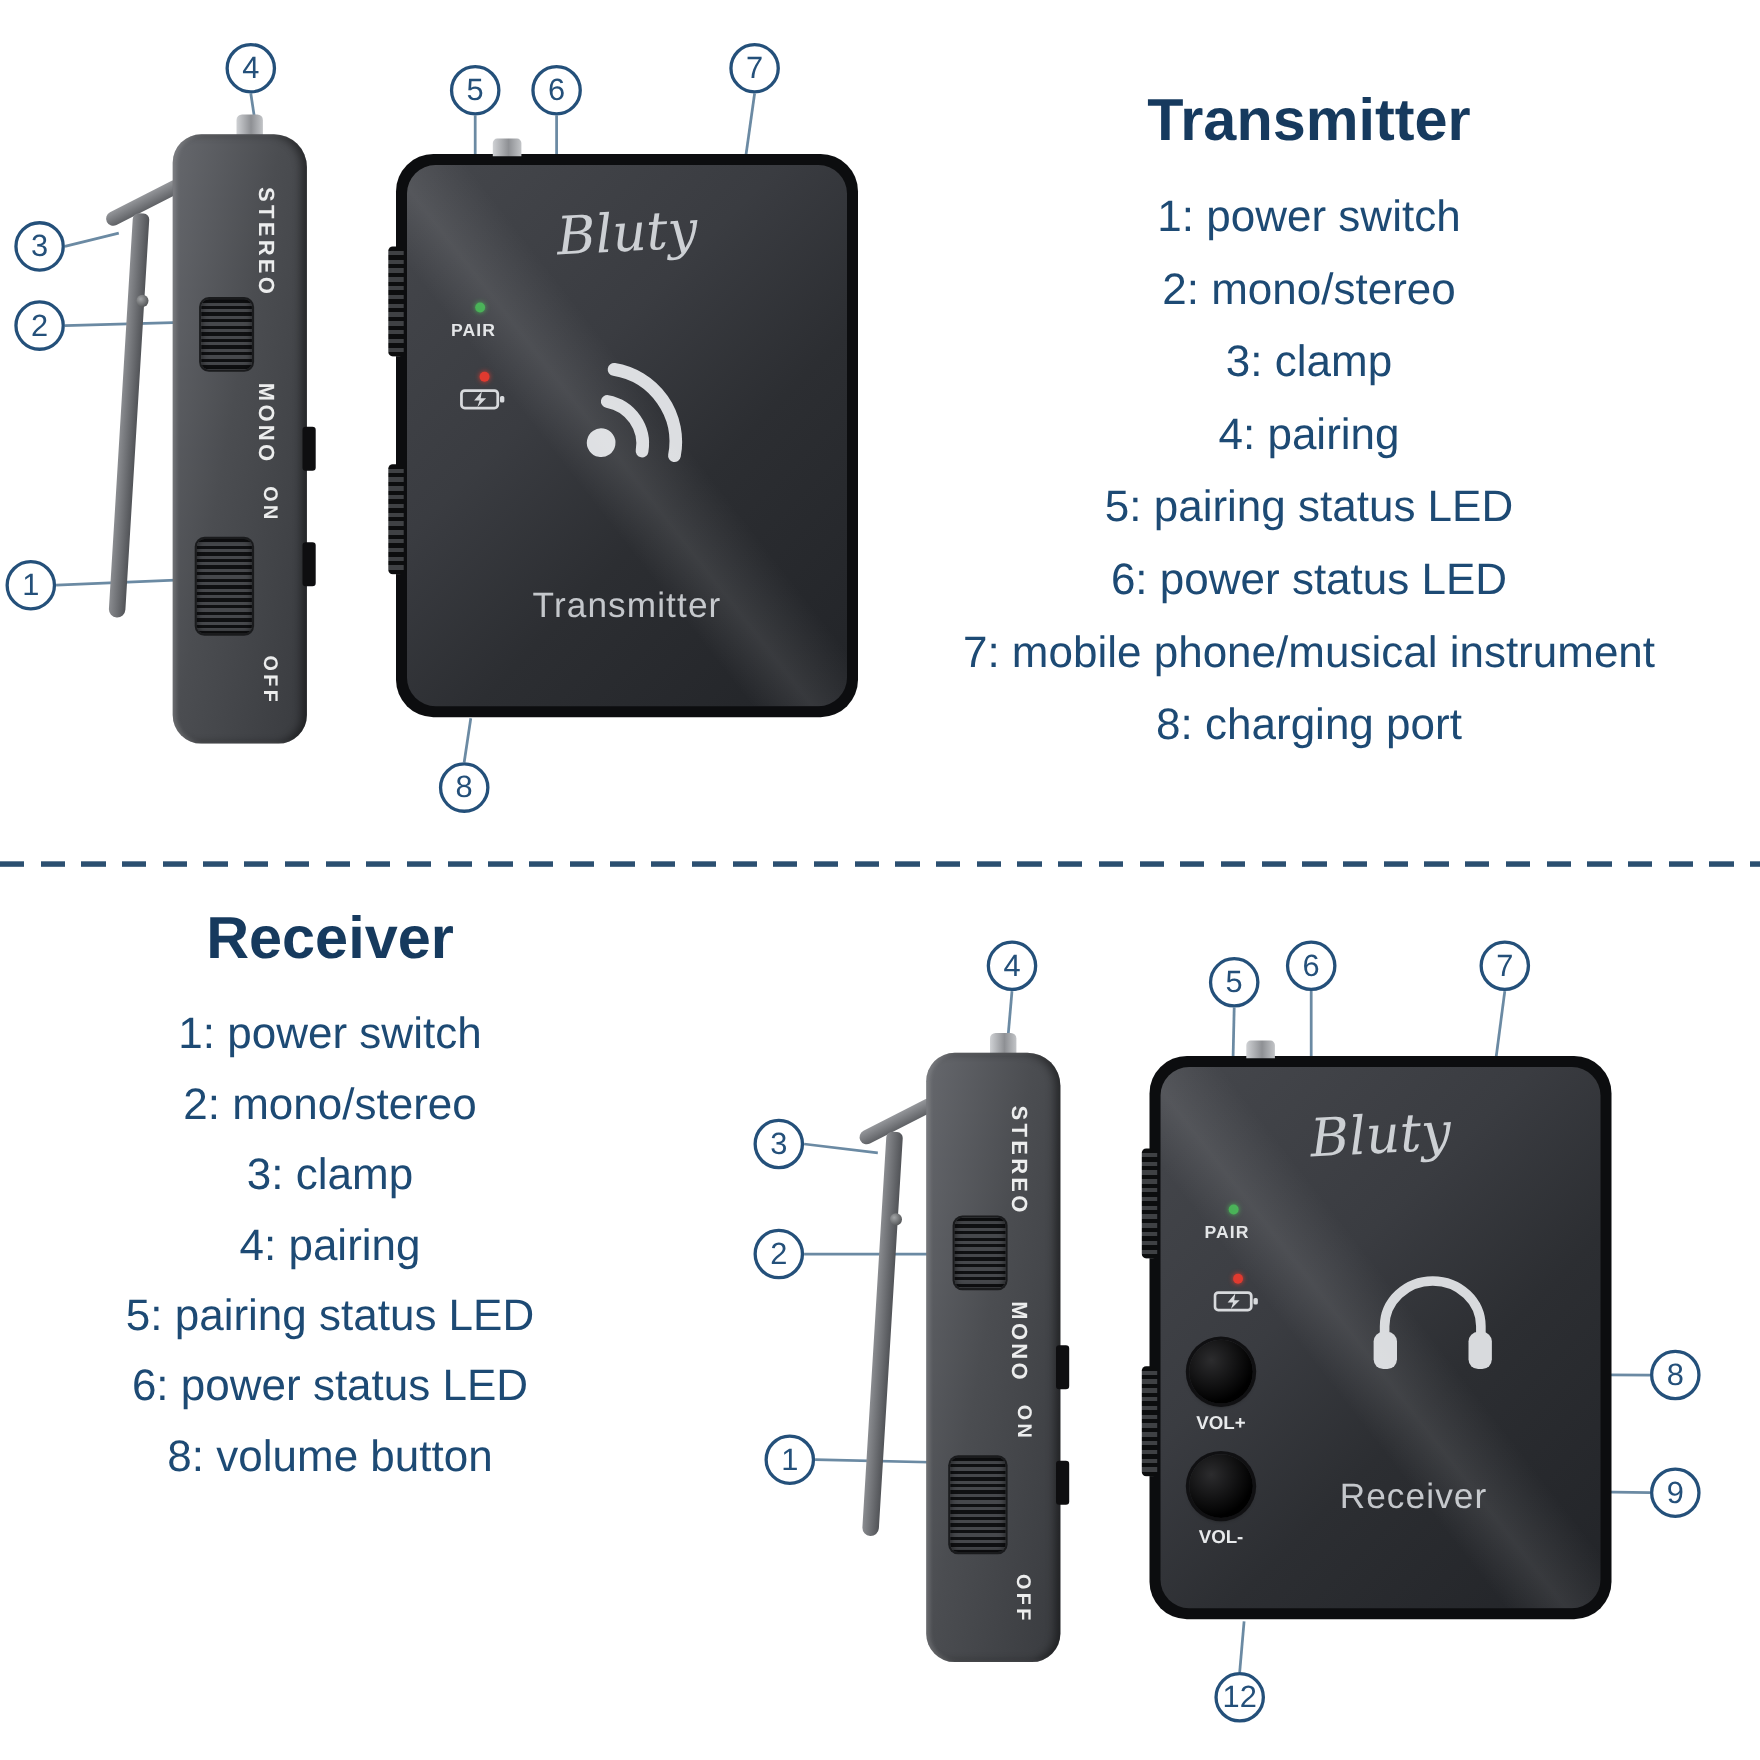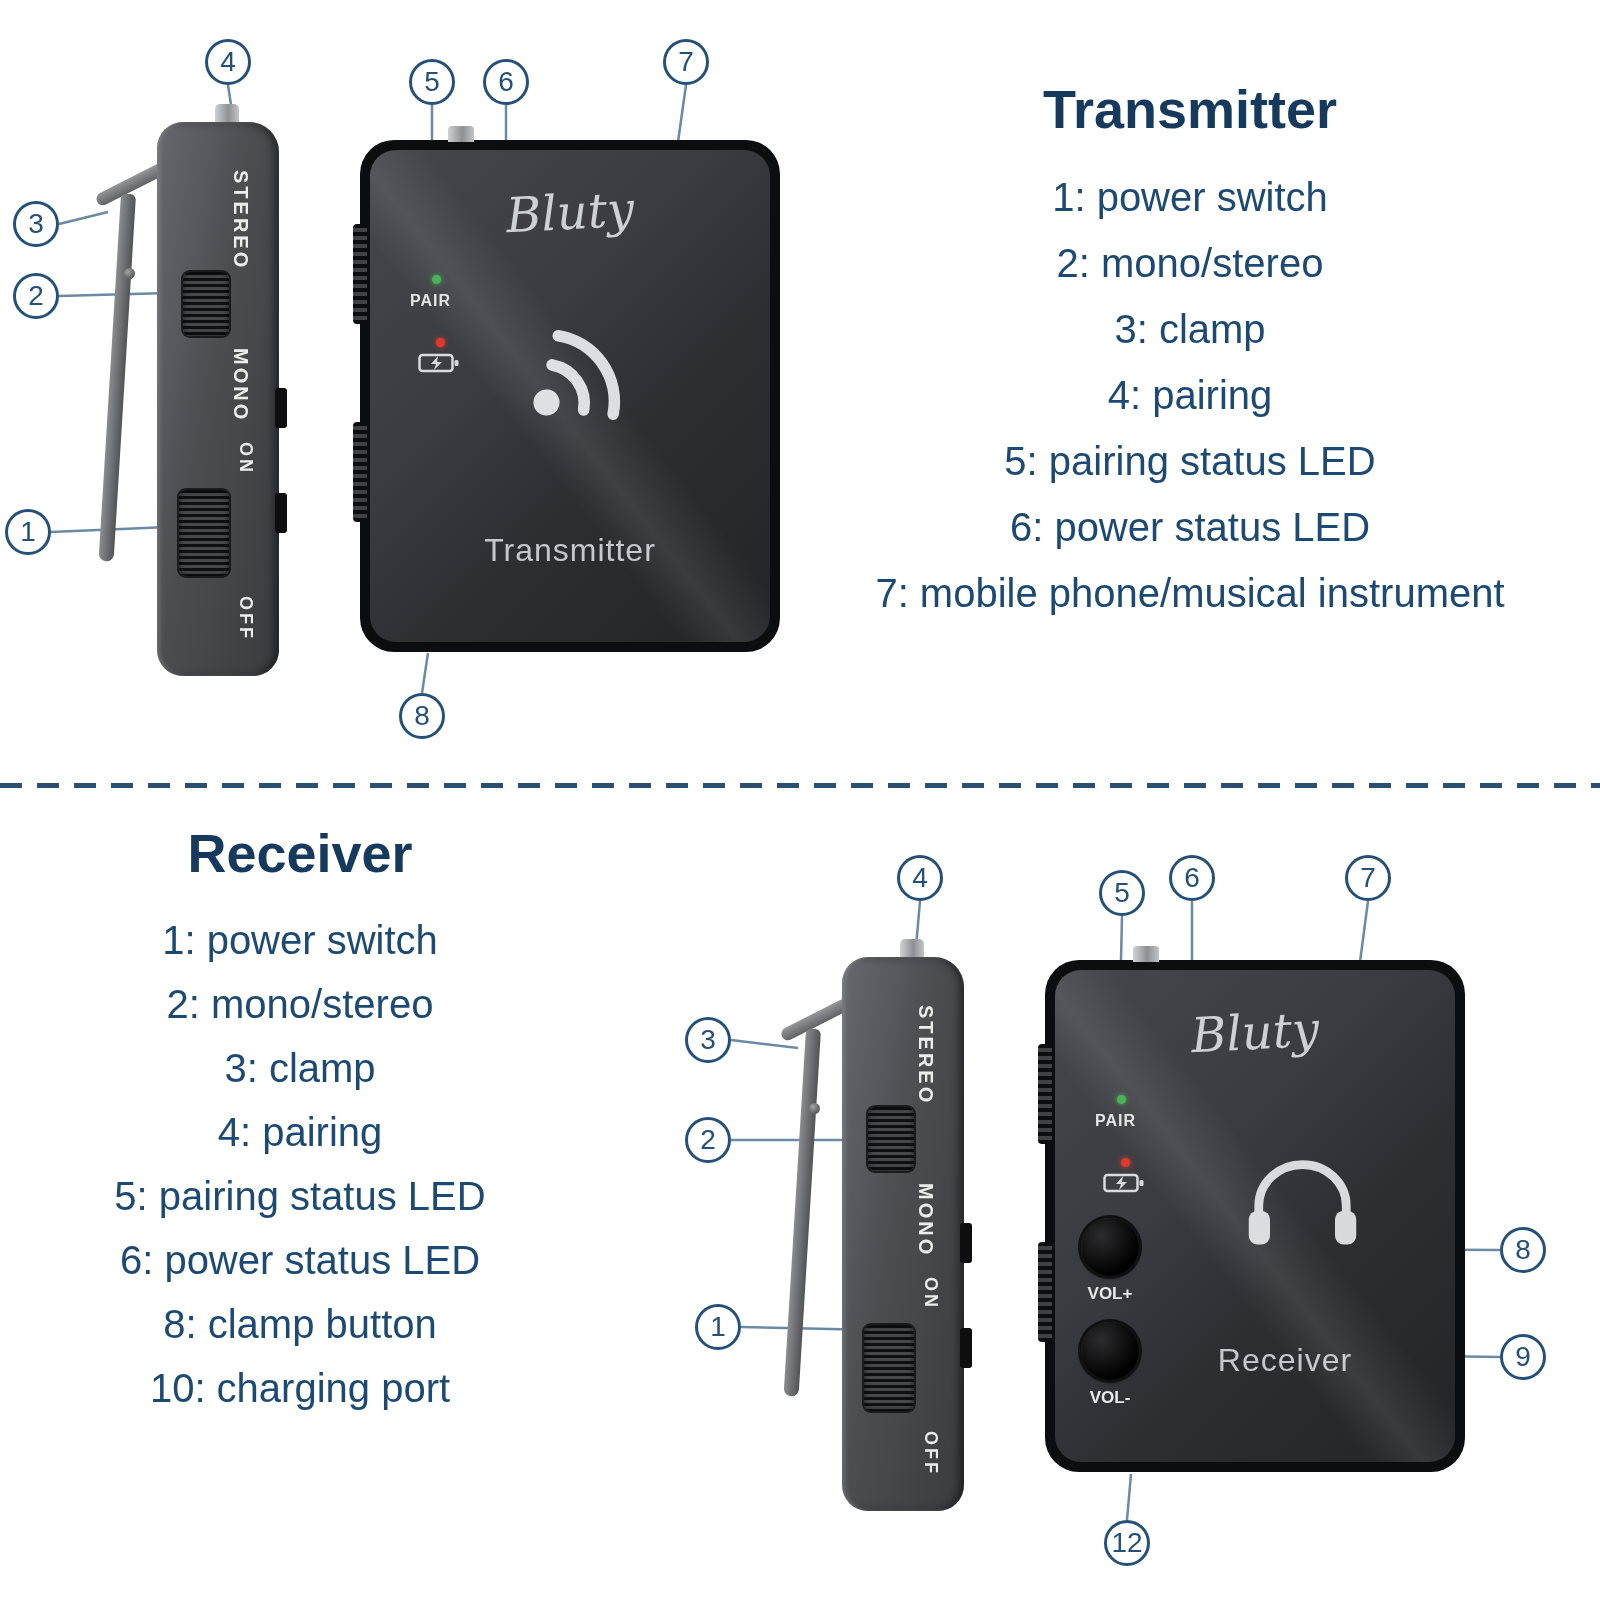--- a/index.html
+++ b/index.html
@@ -185,20 +185,21 @@
 
     <div class="legend-block" style="left:820px;top:78px;width:740px;">
       <div class="legend-title">Transmitter</div>
       <div class="legend-item">1: power switch</div>
       <div class="legend-item">2: mono/stereo</div>
       <div class="legend-item">3: clamp</div>
       <div class="legend-item">4: pairing</div>
       <div class="legend-item">5: pairing status LED</div>
       <div class="legend-item">6: power status LED</div>
       <div class="legend-item">7: mobile phone/musical instrument</div>
+      <div class="legend-item">8: charging port</div>
     </div>
 
     <div class="callout" style="left:228px;top:62px;">4</div>
     <div class="callout" style="left:432px;top:82px;">5</div>
     <div class="callout" style="left:506px;top:82px;">6</div>
     <div class="callout" style="left:686px;top:62px;">7</div>
     <div class="callout" style="left:36px;top:224px;">3</div>
     <div class="callout" style="left:36px;top:296px;">2</div>
     <div class="callout" style="left:28px;top:532px;">1</div>
     <div class="callout" style="left:422px;top:716px;">8</div>
@@ -209,22 +210,21 @@
   <div>
 
     <div class="legend-block" style="left:30px;top:822px;width:540px;">
       <div class="legend-title">Receiver</div>
       <div class="legend-item" style="line-height:64px;">1: power switch</div>
       <div class="legend-item" style="line-height:64px;">2: mono/stereo</div>
       <div class="legend-item" style="line-height:64px;">3: clamp</div>
       <div class="legend-item" style="line-height:64px;">4: pairing</div>
       <div class="legend-item" style="line-height:64px;">5: pairing status LED</div>
       <div class="legend-item" style="line-height:64px;">6: power status LED</div>
-      <div class="legend-item" style="line-height:64px;">8: clamp button</div>
-      <div class="legend-item" style="line-height:64px;">10: charging port</div>
+      <div class="legend-item" style="line-height:64px;">8: volume button</div>
     </div>
 
     <div class="side-device" style="left:780px;top:935px;">
       <div class="sd-hook"></div>
       <div class="sd-arm"></div>
       <div class="sd-screw"></div>
       <div class="sd-pairbtn"></div>
       <div class="sd-body">
         <div class="sd-vlabel sd-stereo">STEREO</div>
         <div class="sd-switch sd-switch-mode"></div>

